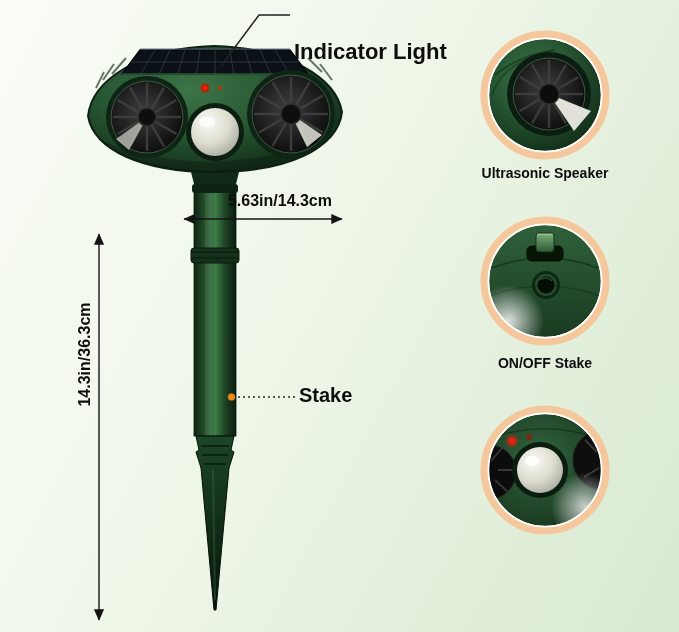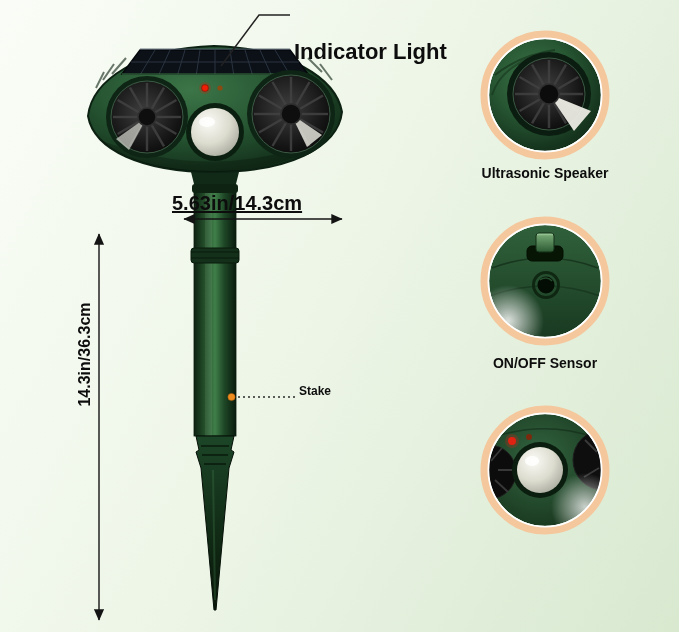--- a/index.html
+++ b/index.html
@@ -4,23 +4,23 @@
 <style>
   html,body { margin:0; padding:0; background:#fff; }
   .canvas {
     position:relative; width:679px; height:632px; overflow:hidden;
     background: linear-gradient(118deg, #fafdf7 0%, #eef6e8 45%, #d8e9d0 100%);
     font-family:"Liberation Sans", sans-serif;
   }
   svg.art { position:absolute; left:0; top:0; }
   .lbl { position:absolute; color:#0d0d0d; white-space:nowrap; }
   .lbl.indicator { left:294px; top:2px; font-size:22px; font-weight:bold;margin-top:37px; }
-  .lbl.dim-w { left:172px; top:192px; width:160px; text-align:left; font-size:20px; font-weight:600;text-decoration:underline; }
+  .lbl.dim-w { left:172px; top:192px; width:160px; text-align:right; font-size:16px; font-weight:600; }
   .lbl.dim-h { left:19px; top:345px; width:132px; height:19px; text-align:center; font-size:16px; font-weight:600; transform:rotate(-90deg); }
-  .lbl.stake { left:299px; top:384px; font-size:12px; font-weight:bold; }
+  .lbl.stake { left:299px; top:384px; font-size:20px; font-weight:bold; }
   .callout-label { position:absolute; left:425px; width:240px; text-align:center; font-size:14px; font-weight:bold; color:#0d0d0d; }
   .co1 { top:165px; }
   .co2 { top:355px; }
   .co3 { top:567px; }
 </style>
 </head>
 <body>
 
 <div class="canvas">
 
@@ -275,15 +275,15 @@
   <div class="lbl indicator">Indicator Light</div>
 
   <div class="lbl dim-w">5.63in/14.3cm</div>
 
   <div class="lbl dim-h">14.3in/36.3cm</div>
 
   <div class="lbl stake">Stake</div>
 
   <div class="callout-label co1">Ultrasonic Speaker</div>
 
-  <div class="callout-label co2">ON/OFF Sensor</div>
+  <div class="callout-label co2">ON/OFF Stake</div>
 
 </div>
 
 </body></html>

